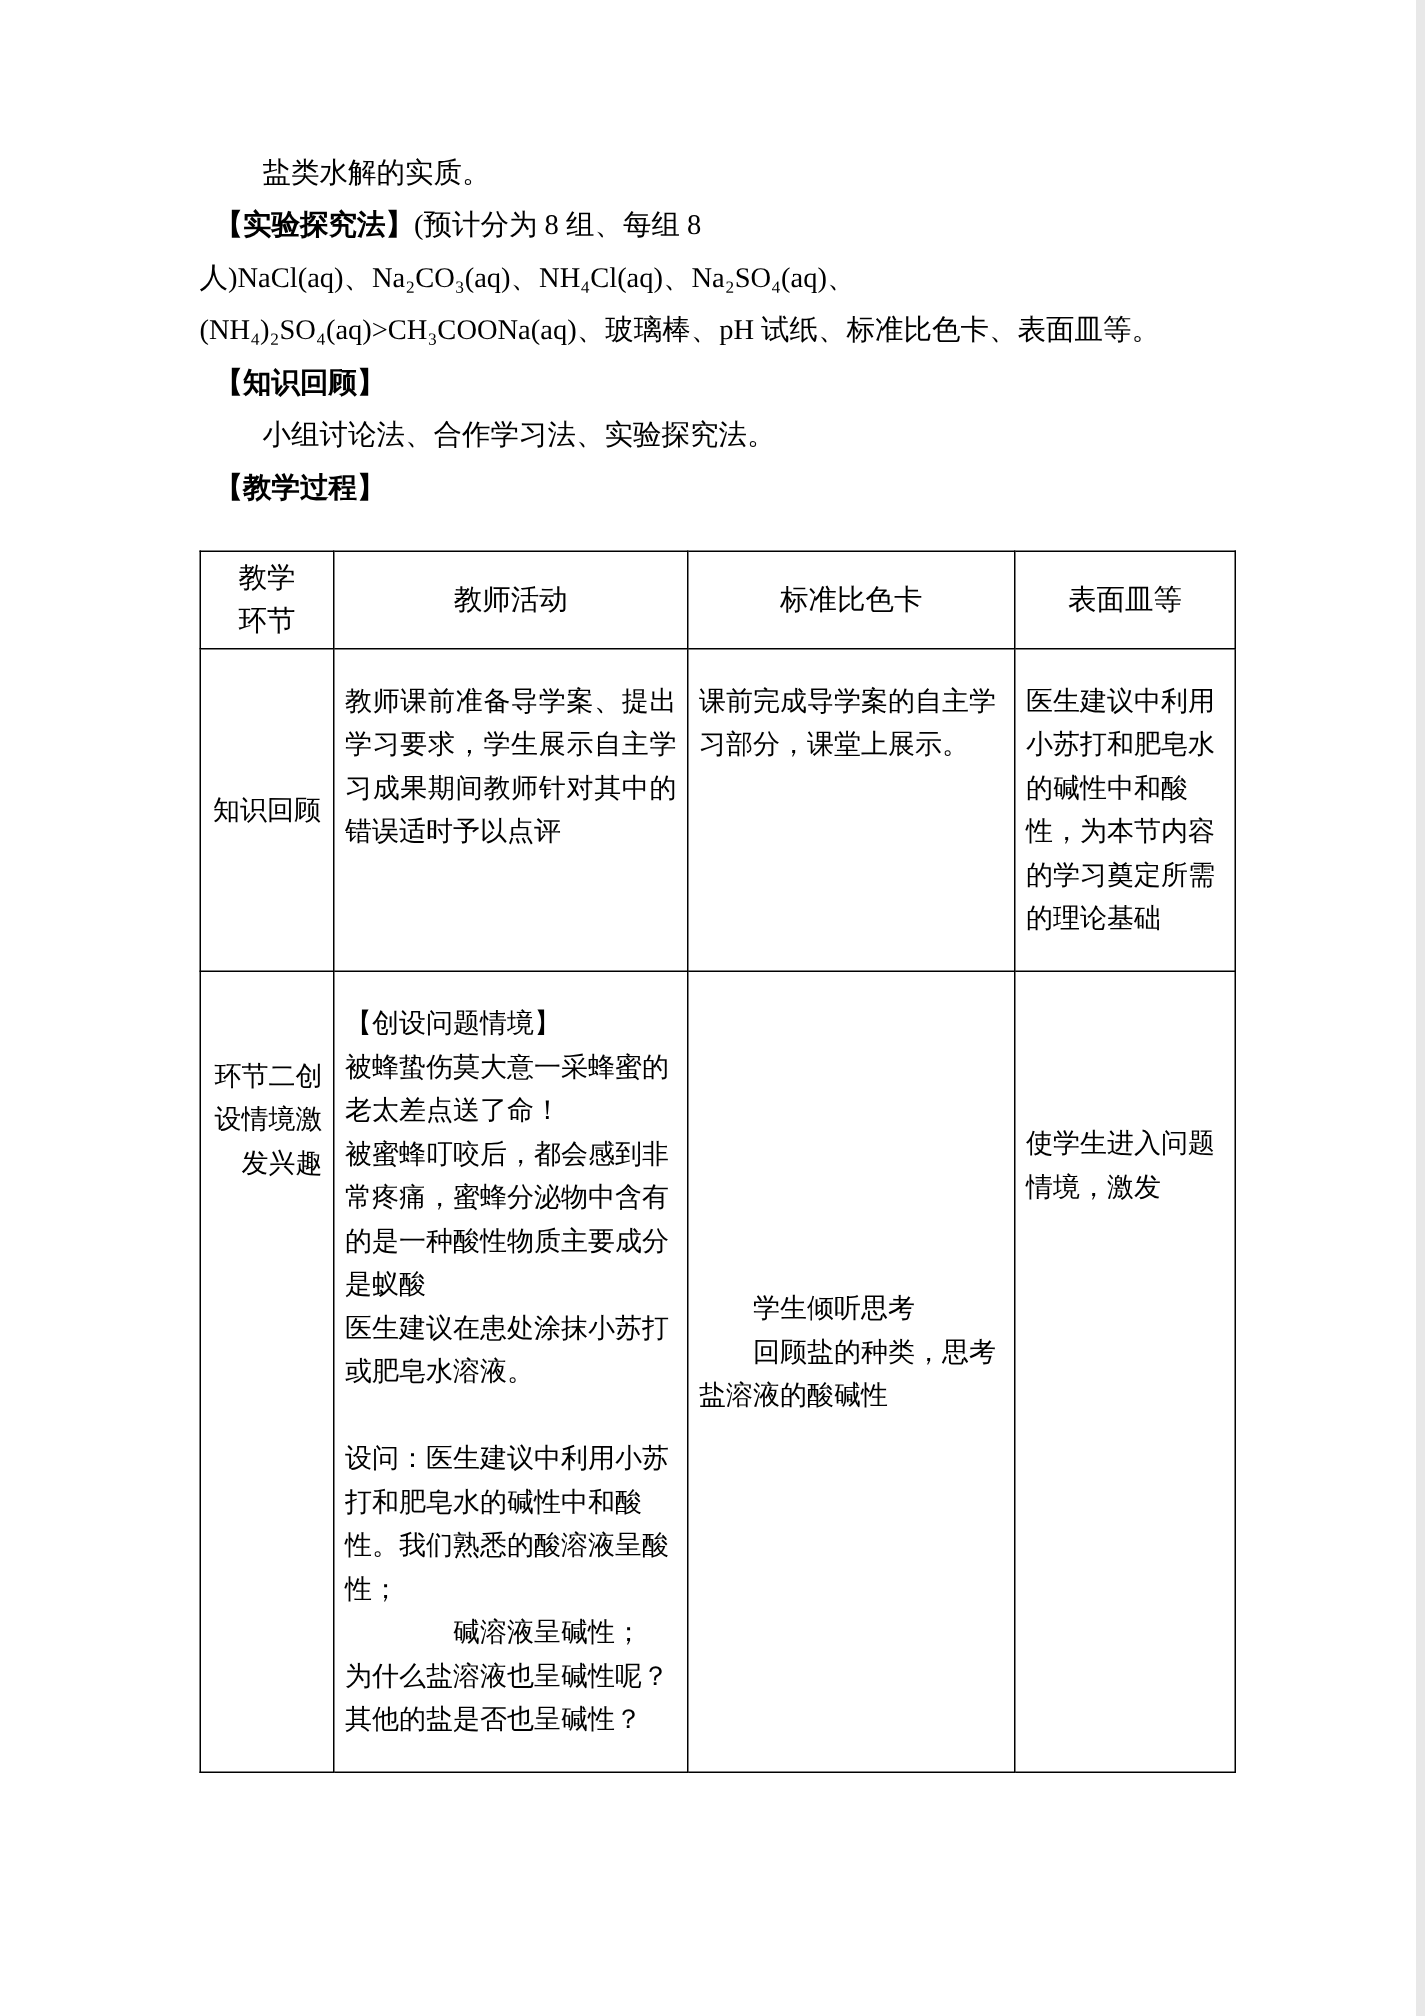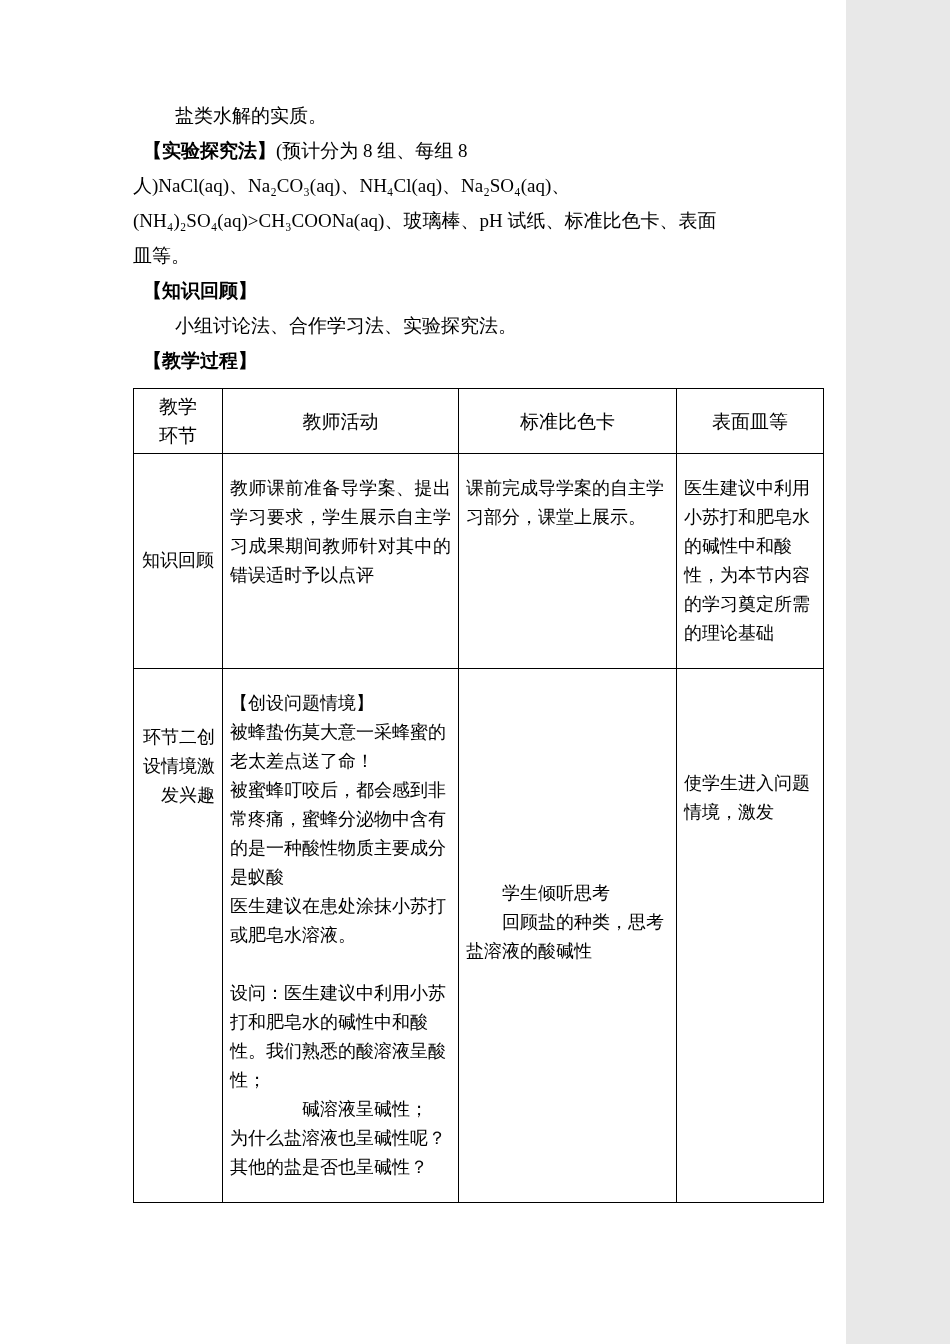--- a/index.html
+++ b/index.html
@@ -4,42 +4,42 @@
 <style>
   * { margin: 0; padding: 0; box-sizing: border-box; }
   html, body { background: #e8e8e8; }
   body {
     width: 950px;
     font-family: "Liberation Serif", "DejaVu Serif", serif;
     color: #000;
   }
   .page {
     position: relative;
-    width: 846px;
+    width: 944px;
     height: 1344px;
     background: #ffffff;
     overflow: hidden;
   }
   .content {
     padding: 98px 127px 0 133px;
   }
   .line {
     font-size: 19px;
     line-height: 35px;
     white-space: pre-wrap;
   }
   .indent2 { text-indent: 42px; }
   .indent-half { text-indent: 10px; }
   .bold { font-weight: bold; }
 
   .process-table {
     border-collapse: collapse;
     table-layout: fixed;
     width: 690px;
-    margin-top: 10px;
+    margin-top: 24px;
   }
   .process-table th,
   .process-table td {
     border: 1px solid #000;
   }
   .process-table th {
     font-size: 19px;
     font-weight: normal;
     text-align: center;
     vertical-align: middle;
@@ -53,21 +53,20 @@
     vertical-align: top;
     padding: 20px 7px;
   }
   .col-stage   { width: 89px; }
   .col-teacher { width: 236px; }
   .col-student { width: 218px; }
   .col-intent  { width: 147px; }
 
   td.stage-cell {
     text-align: center;
-    font-family: Liberation Mono, monospace;
   }
   td.stage-mid { vertical-align: middle; }
   td.stage-top2 { vertical-align: top; padding-top: 55px; text-align: right; }
 
   .row1 td { height: 180px; }
   .row2 td { height: 500px; }
 
   td.justify { text-align: justify; }
   .pre-wrap { white-space: pre-wrap; }
   .cell-heading { font-weight: normal; white-space: pre-wrap; }

